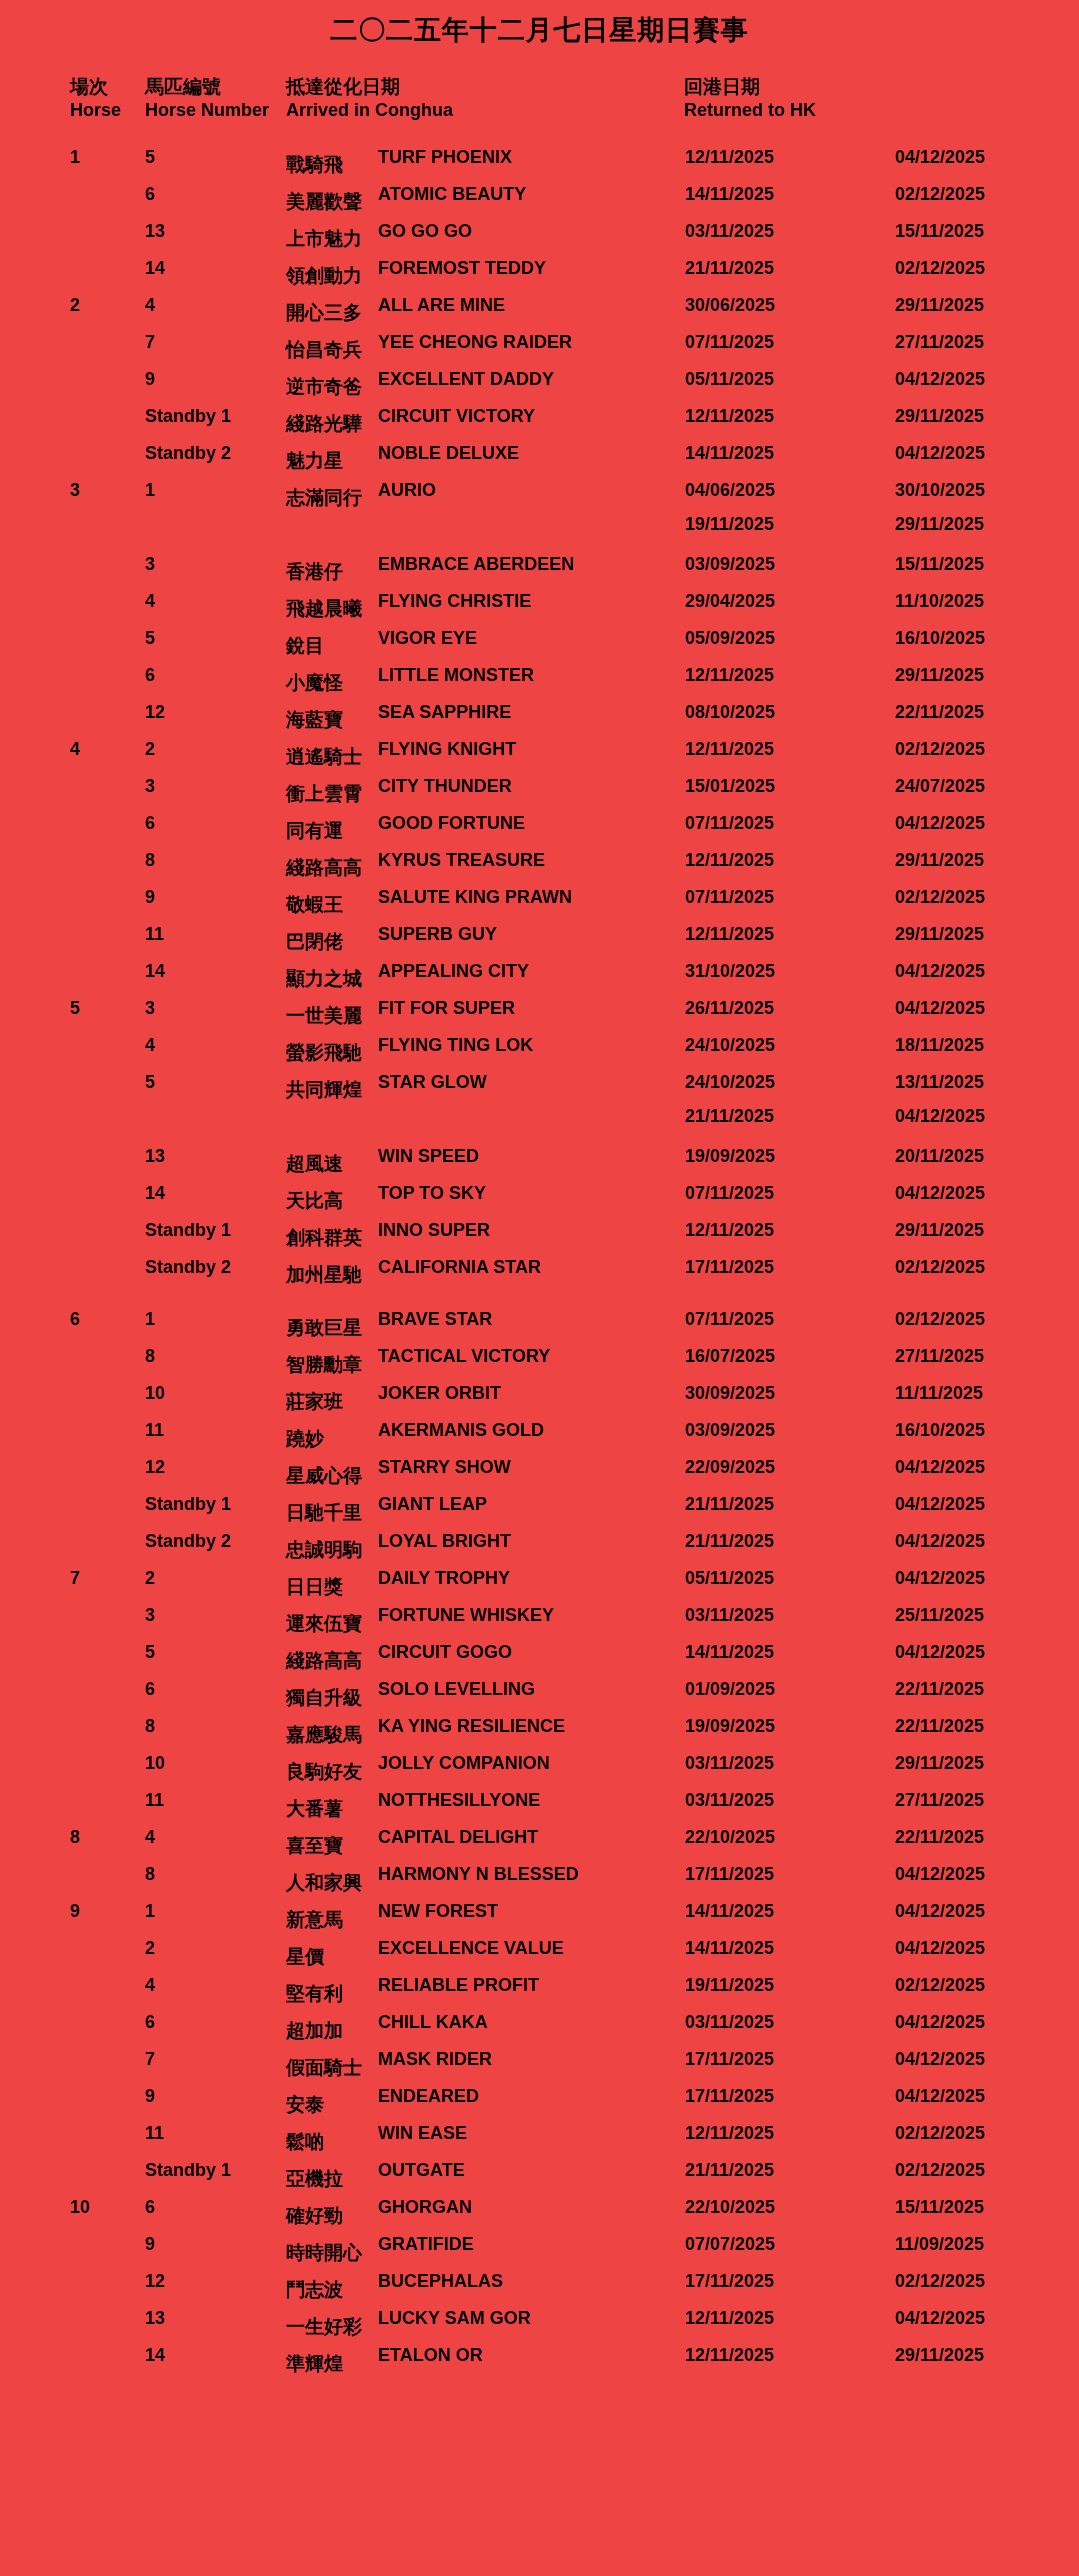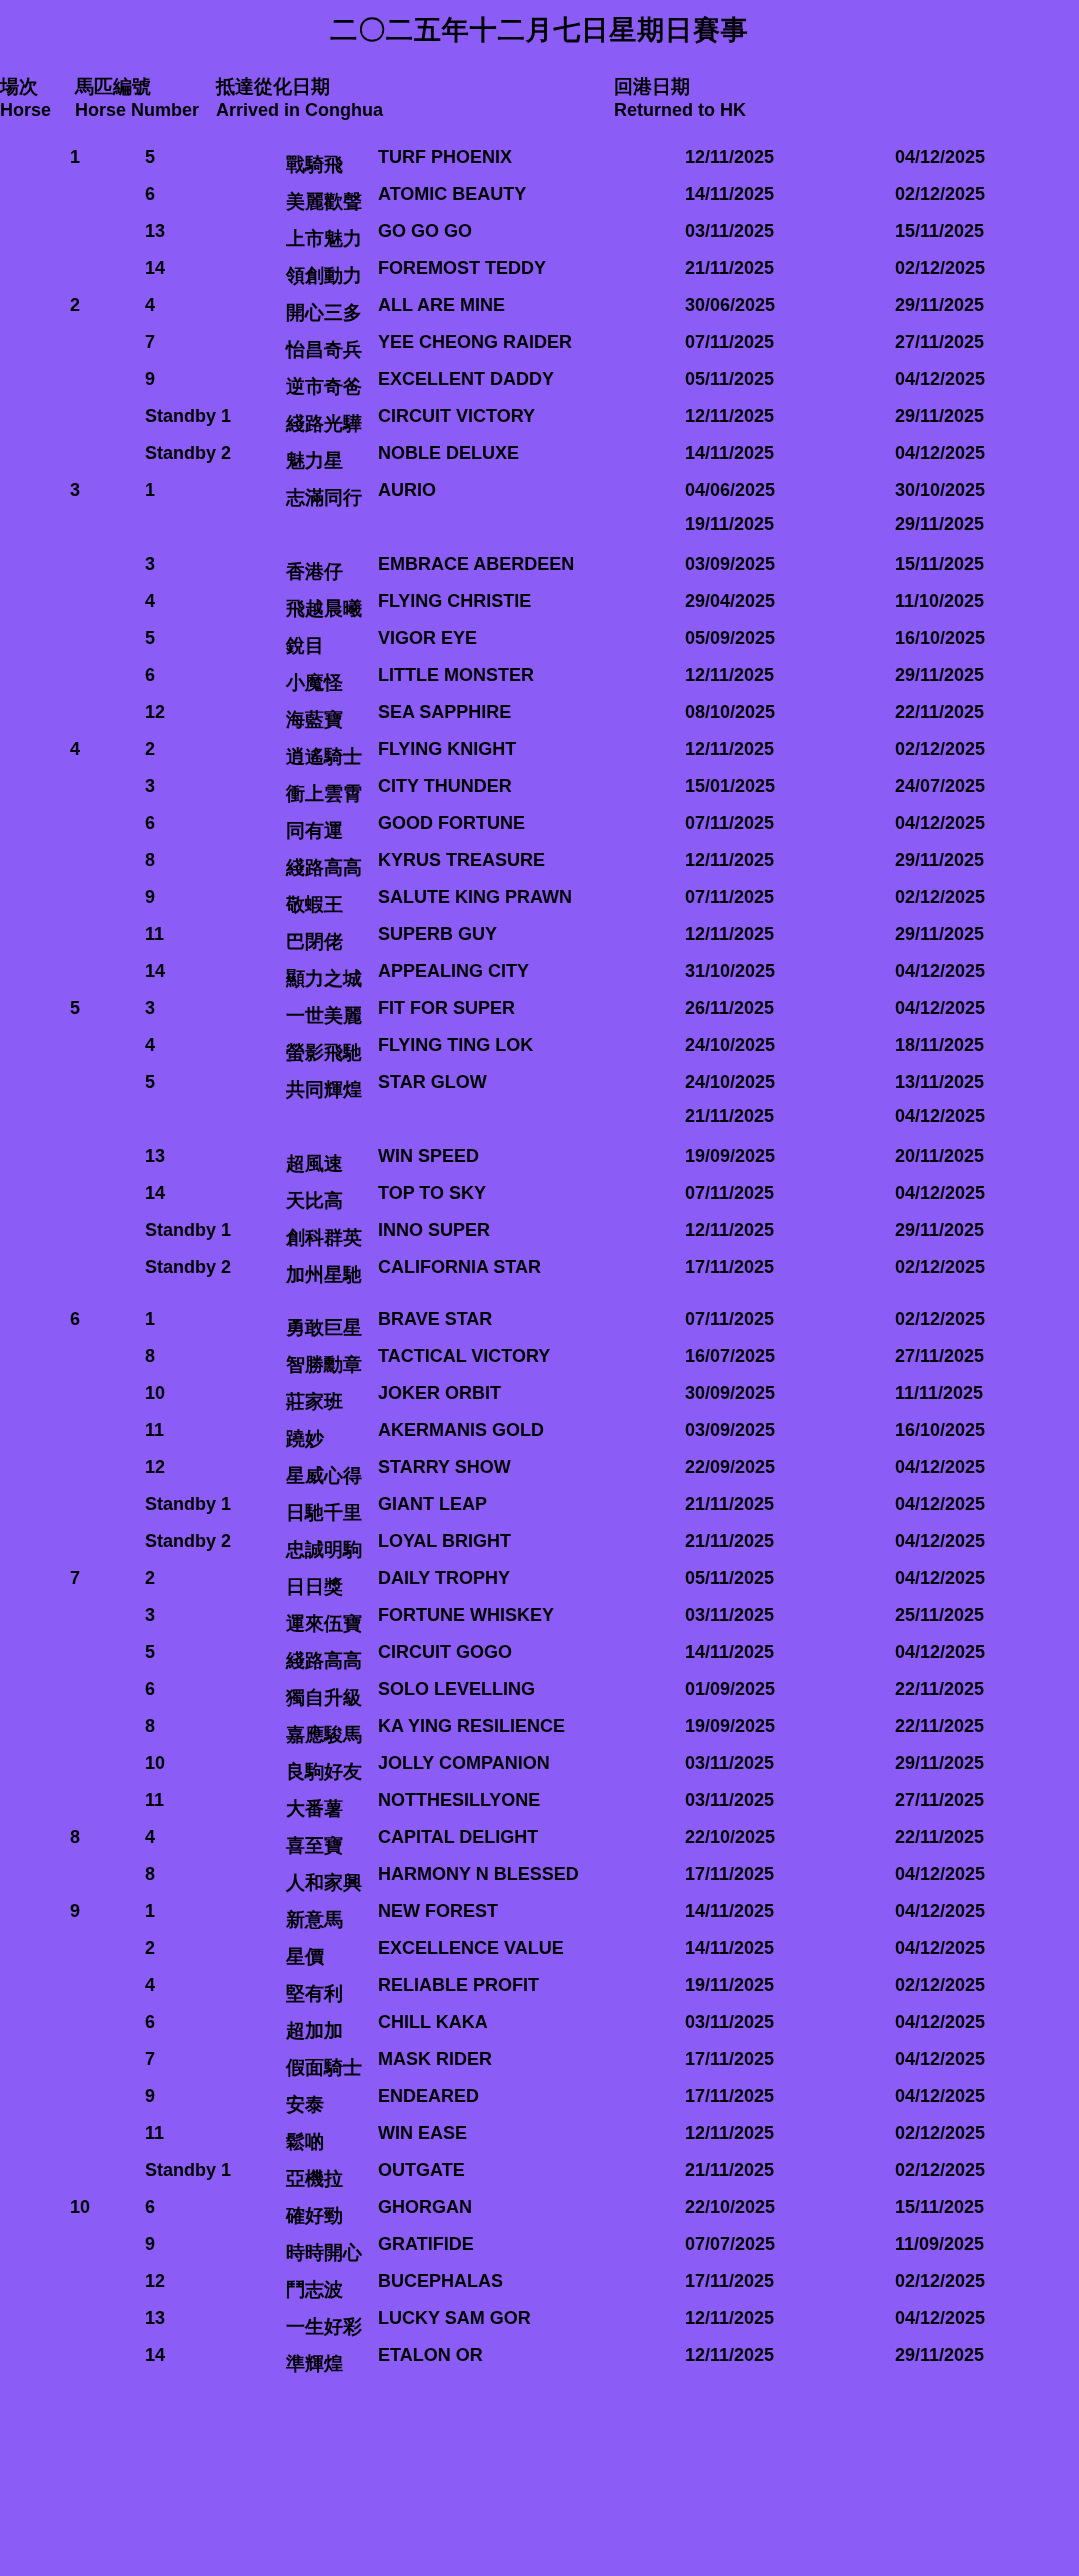--- a/index.html
+++ b/index.html
@@ -1,33 +1,34 @@
 <!DOCTYPE html>
 <html style="font-size:14.4px"><head>
 <meta charset="utf-8">
 <style>
   html, body { margin: 0; padding: 0; background: #ffffff; }
   .page {
     position: relative;
     width: 1079px;
     height: 2576px;
-    background: #8b5cf6;
+    background: #ef4444;
     color: #000000;
     font-family: "Liberation Sans", "DejaVu Sans", sans-serif;
     font-weight: 700;
     overflow: hidden;
   }
   .titles { text-align: center; padding-top: 14.4px; }
   .title-zh { font-size: 27px; line-height: 33px; letter-spacing: 0.9px; }
   .title-en { font-size: 22.5px; line-height: 28px; }
   .title-en.first { margin-top: 18px; }
 
   .colheader {
     display: grid;
     grid-template-columns: 75px 141px 398px 210px 184px;
+    padding-left: 70px;
     margin-top: 27px;
     white-space: nowrap;
   }
   .colheader .hcell { display: flex; flex-direction: column; }
   .colheader .zh { font-size: 19px; line-height: 25px; }
   .colheader .en { font-size: 18px; line-height: 23.4px; }
 
   .tbody { margin-top: 13.5px; }
   .row {
     display: grid;

